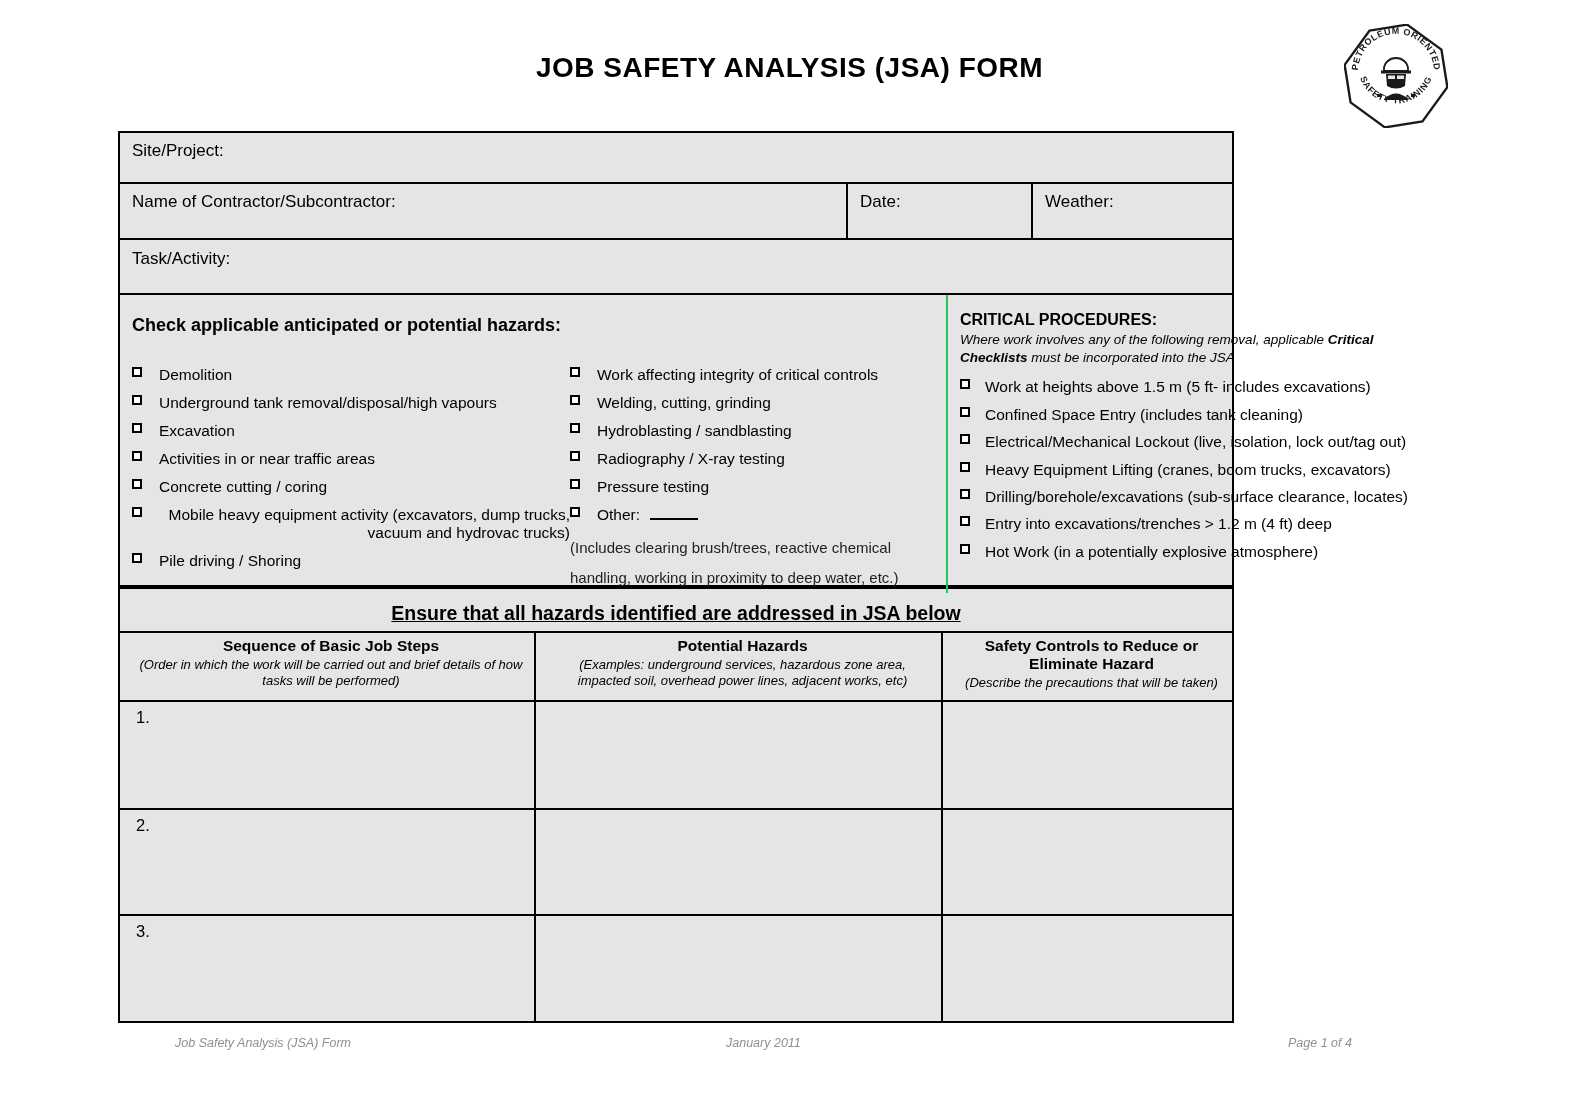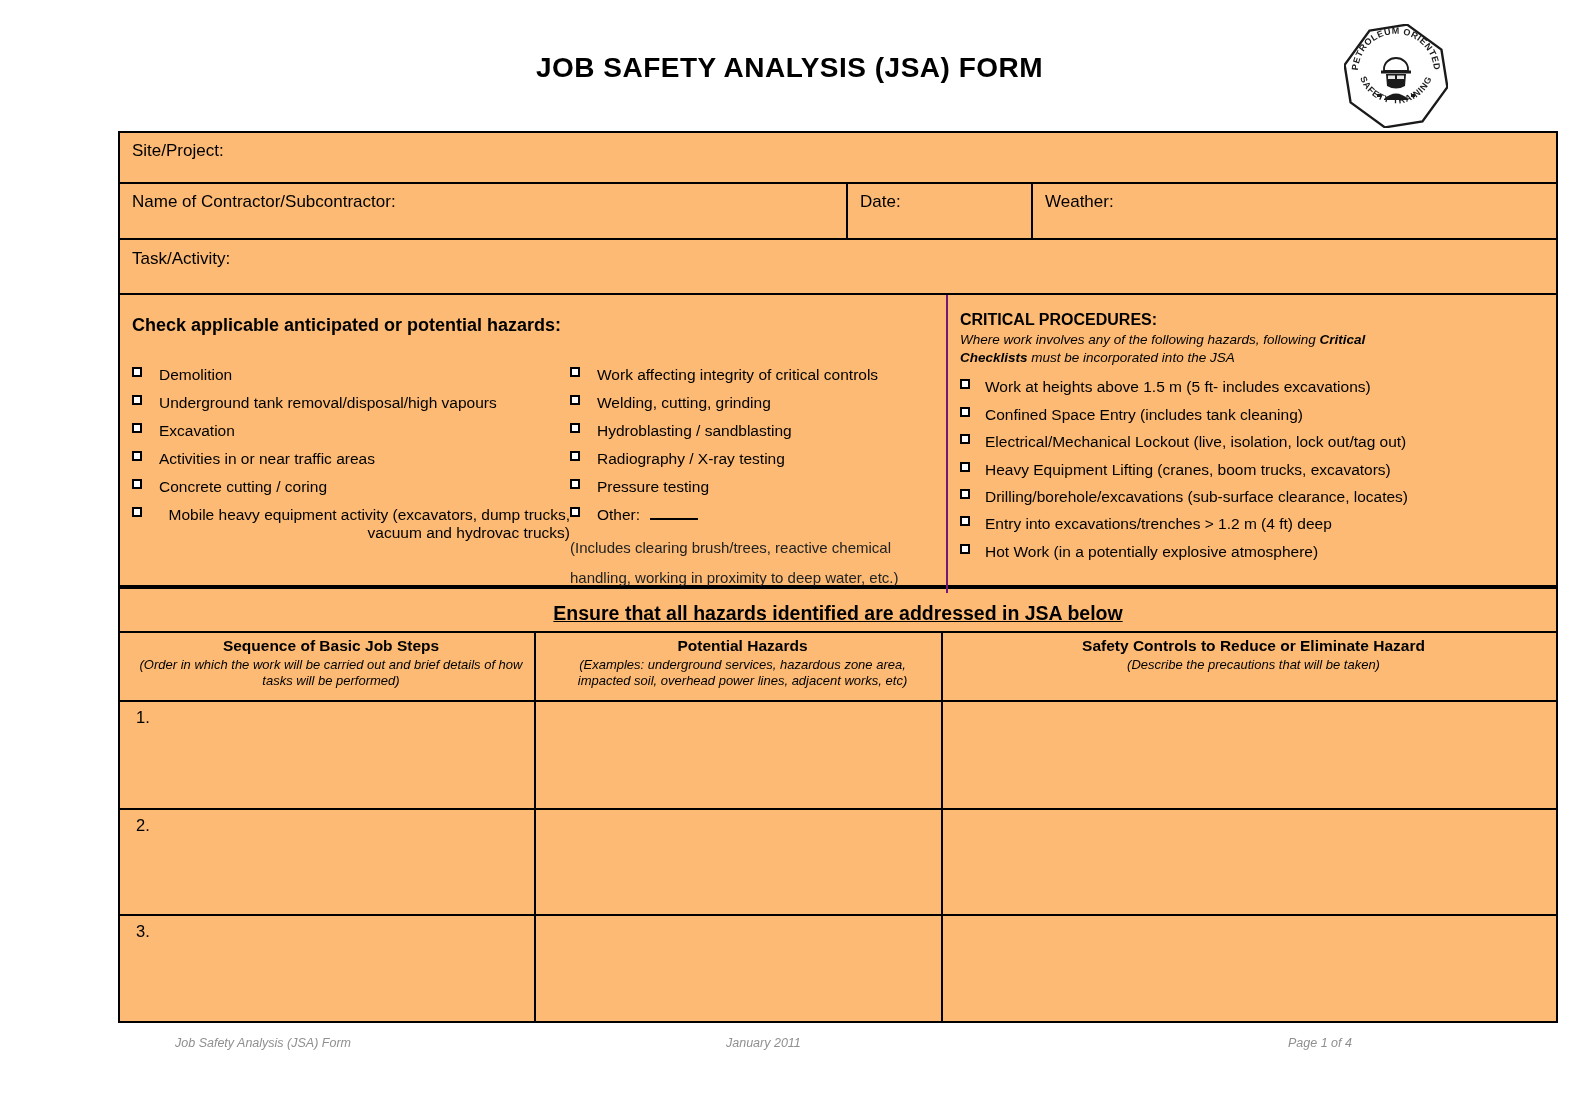--- a/index.html
+++ b/index.html
@@ -7,22 +7,22 @@
     position:relative; width:1579px; height:1116px; background:#ffffff;
     font-family:"Liberation Sans", sans-serif; color:#000; overflow:hidden;
   }
   .title {
     position:absolute; top:52px; left:0; width:1579px; text-align:center;
     font-size:28px; font-weight:bold; letter-spacing:0.5px;
   }
   .logo { position:absolute; top:24px; left:1344px; width:104px; height:104px; }
 
   .form {
-    position:absolute; top:131px; left:118px; width:1440px;
-    border:2px solid #000; box-sizing:border-box; background:#fdba74;
+    position:absolute; top:131px; left:118px; width:1116px;
+    border:2px solid #000; box-sizing:border-box; background:#e5e5e5;
   }
   .form * { box-sizing:border-box; }
   .lbl { font-size:17px; }
 
   .row-site { height:49px; padding:8px 0 0 12px; }
   .row-info { height:56px; display:grid; grid-template-columns:726px 185px 1fr; border-top:2px solid #000; }
   .row-info > div { padding:8px 0 0 12px; }
   .cell-date, .cell-weather { border-left:2px solid #000; }
   .row-task { height:55px; padding:9px 0 0 12px; border-top:2px solid #000; }
 
@@ -35,21 +35,21 @@
   ul.chklist { list-style:none; margin:0; padding:0; }
   .chk-row { display:flex; align-items:flex-start; margin-bottom:9px; font-size:15.5px; line-height:1.22; }
   .checkbox {
     flex:0 0 auto; width:10px; height:10px; border:2.5px solid #000;
     margin:1px 17px 0 0; display:inline-block; background:#fff;
   }
   .chk-label { display:inline-block; }
   .other-underline { display:inline-block; width:48px; border-bottom:2px solid #000; height:14px; margin-left:10px; }
   .other-note { font-size:15px; color:#222; margin-top:7px; line-height:2.0; }
 
-  .critical { border-left:2px solid #701a75; padding:16px 10px 0 12px; }
+  .critical { border-left:2px solid #22c55e; padding:16px 10px 0 12px; }
   .critical-heading { font-size:16px; font-weight:bold; }
   .critical-intro { font-size:13.5px; font-style:italic; width:470px; line-height:1.35; margin-top:2px; }
   .critical-intro .bold { font-weight:bold; }
   .critical ul.chklist { margin-top:11px; }
   .critical .chk-row { margin-bottom:8.5px; }
   .critical .checkbox { margin-right:15px; }
 
   .banner { height:46px; border-top:4px solid #000; text-align:center; padding-top:13px; }
   .banner span { font-size:19.5px; font-weight:bold; text-decoration:underline; }
 
@@ -149,20 +149,24 @@
               <span class="chk-label">Activities in or near traffic areas</span>
             </li>
               <li class="chk-row">
               <span class="checkbox"></span>
               <span class="chk-label">Concrete cutting / coring</span>
             </li>
               <li class="chk-row">
               <span class="checkbox"></span>
               <span class="chk-label">Mobile heavy equipment activity (excavators, dump trucks, vacuum and hydrovac trucks)</span>
             </li>
+              <li class="chk-row">
+              <span class="checkbox"></span>
+              <span class="chk-label">Pile driving / Shoring</span>
+            </li>
             </ul>
           <div class="hz-col2">
             <ul class="chklist">
                 <li class="chk-row">
                 <span class="checkbox"></span>
                 <span class="chk-label">Work affecting integrity of critical controls</span>
               </li>
                 <li class="chk-row">
                 <span class="checkbox"></span>
                 <span class="chk-label">Welding, cutting, grinding</span>
@@ -189,21 +193,21 @@
               <div>(Includes clearing brush/trees, reactive chemical</div>
               <div>handling, working in proximity to deep water, etc.)</div>
             </div>
           </div>
         </div>
       </div>
 
       <div class="critical">
         <div class="critical-heading">CRITICAL PROCEDURES:</div>
         <div class="critical-intro">
-          <span>Where work involves any of the following hazards, following </span><span class="bold">Critical Checklists</span><span> must be incorporated into the JSA</span>
+          <span>Where work involves any of the following removal, applicable </span><span class="bold">Critical Checklists</span><span> must be incorporated into the JSA</span>
         </div>
         <ul class="chklist">
             <li class="chk-row">
             <span class="checkbox"></span>
             <span class="chk-label">Work at heights above 1.5 m (5 ft- includes excavations)</span>
           </li>
             <li class="chk-row">
             <span class="checkbox"></span>
             <span class="chk-label">Confined Space Entry (includes tank cleaning)</span>
           </li>

